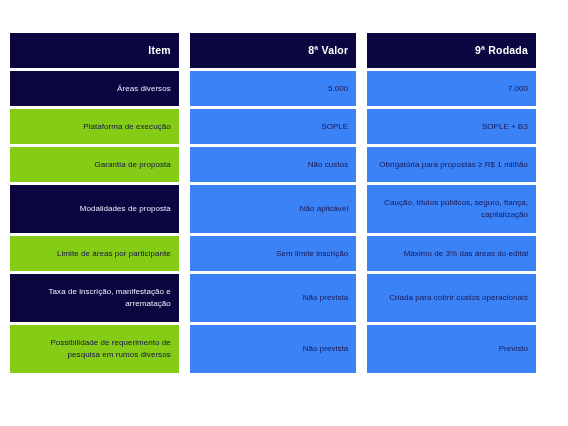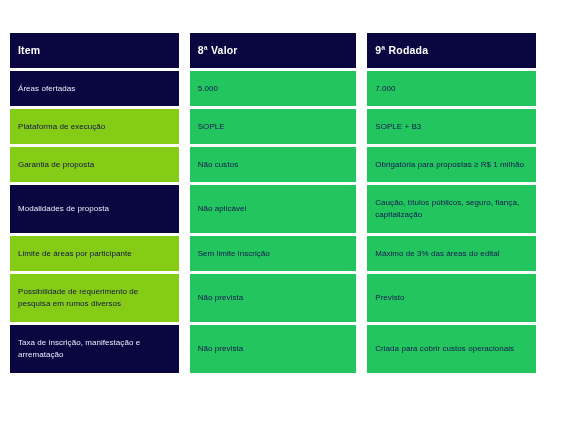--- a/index.html
+++ b/index.html
@@ -31,21 +31,21 @@
   }
 
   
   .col-item   { width: 154px; }
   .col-eight  { width: 152px; }
   .col-nine   { width: 154px; }
 
   .comparison-table th,
   .comparison-table td {
     padding: 6px 8px;
-    text-align: left;
+    text-align: right;
     vertical-align: middle;
     font-size: 8px;
     line-height: 1.45;
     letter-spacing: 0.05px;
     border: 0;
   }
 
   th.head-cell {
     background: #0a0640;
     color: #ffffff;
@@ -63,21 +63,21 @@
   td.item-cell.dark {
     background: #0a0640;
     color: #e9ebfb;
   }
   td.item-cell.light {
     background: #84cc16;
     color: #16124a;
   }
 
   td.value-cell {
-    background: #22c55e;
+    background: #3b82f6;
     color: #1a1752;
     height: 23px;
   }
 
   .row-tall td { height: 36px; }
 </style>
 </head>
 <body>
 
 <div class="table-wrap">
@@ -89,21 +89,21 @@
     </colgroup>
     <thead>
       <tr>
         <th class="head-cell">Item</th>
         <th class="head-cell">8ª Valor</th>
         <th class="head-cell">9ª Rodada</th>
       </tr>
     </thead>
     <tbody>
         <tr>
-          <td class="item-cell dark">Áreas ofertadas</td>
+          <td class="item-cell dark">Áreas diversos</td>
           <td class="value-cell">5.000</td>
           <td class="value-cell">7.000</td>
         </tr>
         <tr>
           <td class="item-cell light">Plataforma de execução</td>
           <td class="value-cell">SOPLE</td>
           <td class="value-cell">SOPLE + B3</td>
         </tr>
         <tr>
           <td class="item-cell light">Garantia de proposta</td>
@@ -114,24 +114,24 @@
           <td class="item-cell dark">Modalidades de proposta</td>
           <td class="value-cell">Não aplicável</td>
           <td class="value-cell">Caução, títulos públicos, seguro, fiança, capitalização</td>
         </tr>
         <tr>
           <td class="item-cell light">Limite de áreas por participante</td>
           <td class="value-cell">Sem limite inscrição</td>
           <td class="value-cell">Máximo de 3% das áreas do edital</td>
         </tr>
         <tr class="row-tall">
+          <td class="item-cell dark">Taxa de inscrição, manifestação e arrematação</td>
+          <td class="value-cell">Não prevista</td>
+          <td class="value-cell">Criada para cobrir custos operacionais</td>
+        </tr>
+        <tr class="row-tall">
           <td class="item-cell light">Possibilidade de requerimento de pesquisa em rumos diversos</td>
           <td class="value-cell">Não prevista</td>
           <td class="value-cell">Previsto</td>
-        </tr>
-        <tr class="row-tall">
-          <td class="item-cell dark">Taxa de inscrição, manifestação e arrematação</td>
-          <td class="value-cell">Não prevista</td>
-          <td class="value-cell">Criada para cobrir custos operacionais</td>
         </tr>
       </tbody>
   </table>
 </div>
 
 </body></html>

